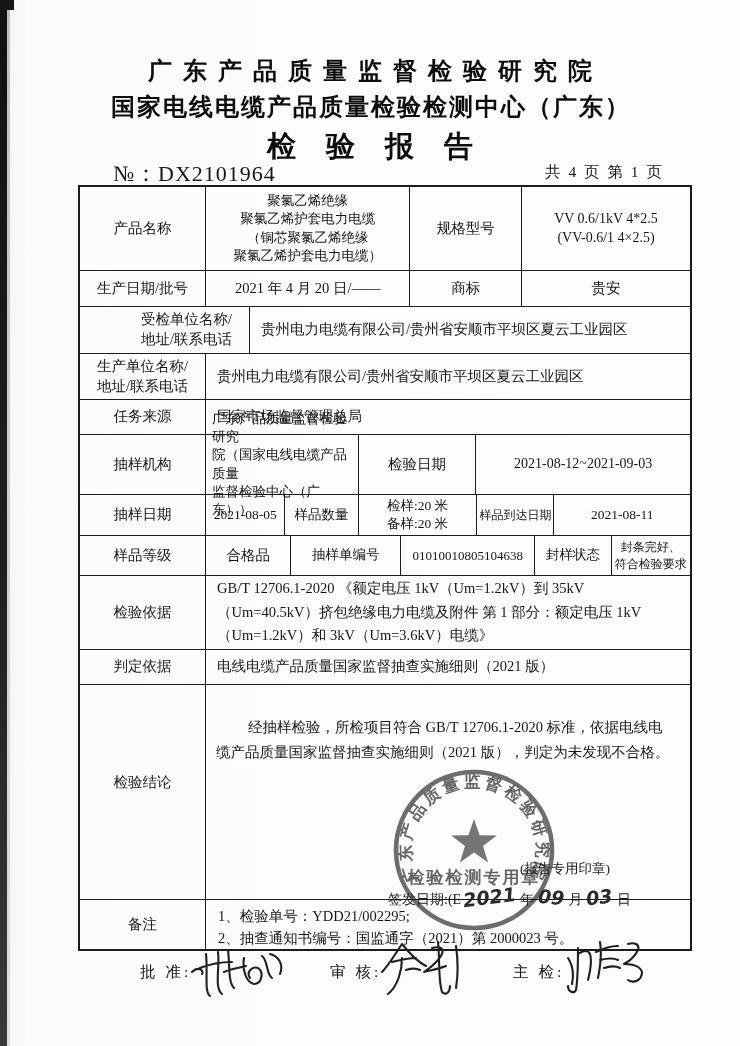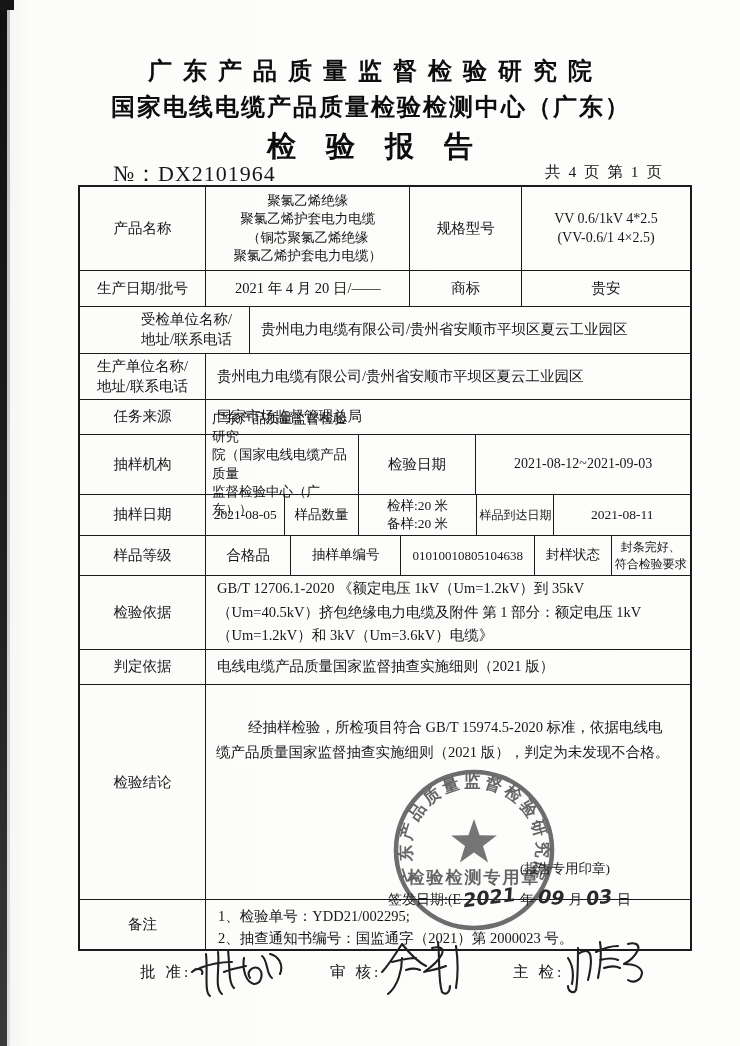--- a/index.html
+++ b/index.html
@@ -133,21 +133,21 @@
     </div>
 
     <div class="trow" style="height:35px;">
       <div class="c" style="flex:0 0 20.5%;">判定依据</div>
       <div class="c left" style="flex:0 0 79.5%;">电线电缆产品质量国家监督抽查实施细则（2021 版）</div>
     </div>
 
     <div class="trow" style="height:215px;">
       <div class="c" style="flex:0 0 20.5%;align-items:flex-start;padding-top:88px;">检验结论</div>
       <div class="c concl-cell" style="flex:0 0 79.5%;">
-        <div class="concl-text">经抽样检验，所检项目符合 GB/T 15974.5-2020 标准，依据电线电缆产品质量国家监督抽查实施细则（2021 版），判定为未发现不合格。</div>
+        <div class="concl-text">经抽样检验，所检项目符合 GB/T 12706.1-2020 标准，依据电线电缆产品质量国家监督抽查实施细则（2021 版），判定为未发现不合格。</div>
       </div>
     </div>
 
     <div class="trow" style="height:50px;">
       <div class="c" style="flex:0 0 20.5%;">备注</div>
       <div class="c remarks" style="flex:0 0 79.5%;">
         <div>1、检验单号：YDD21/002295;</div>
         <div>2、抽查通知书编号：国监通字（2021）第 2000023 号。</div>
       </div>
     </div>

